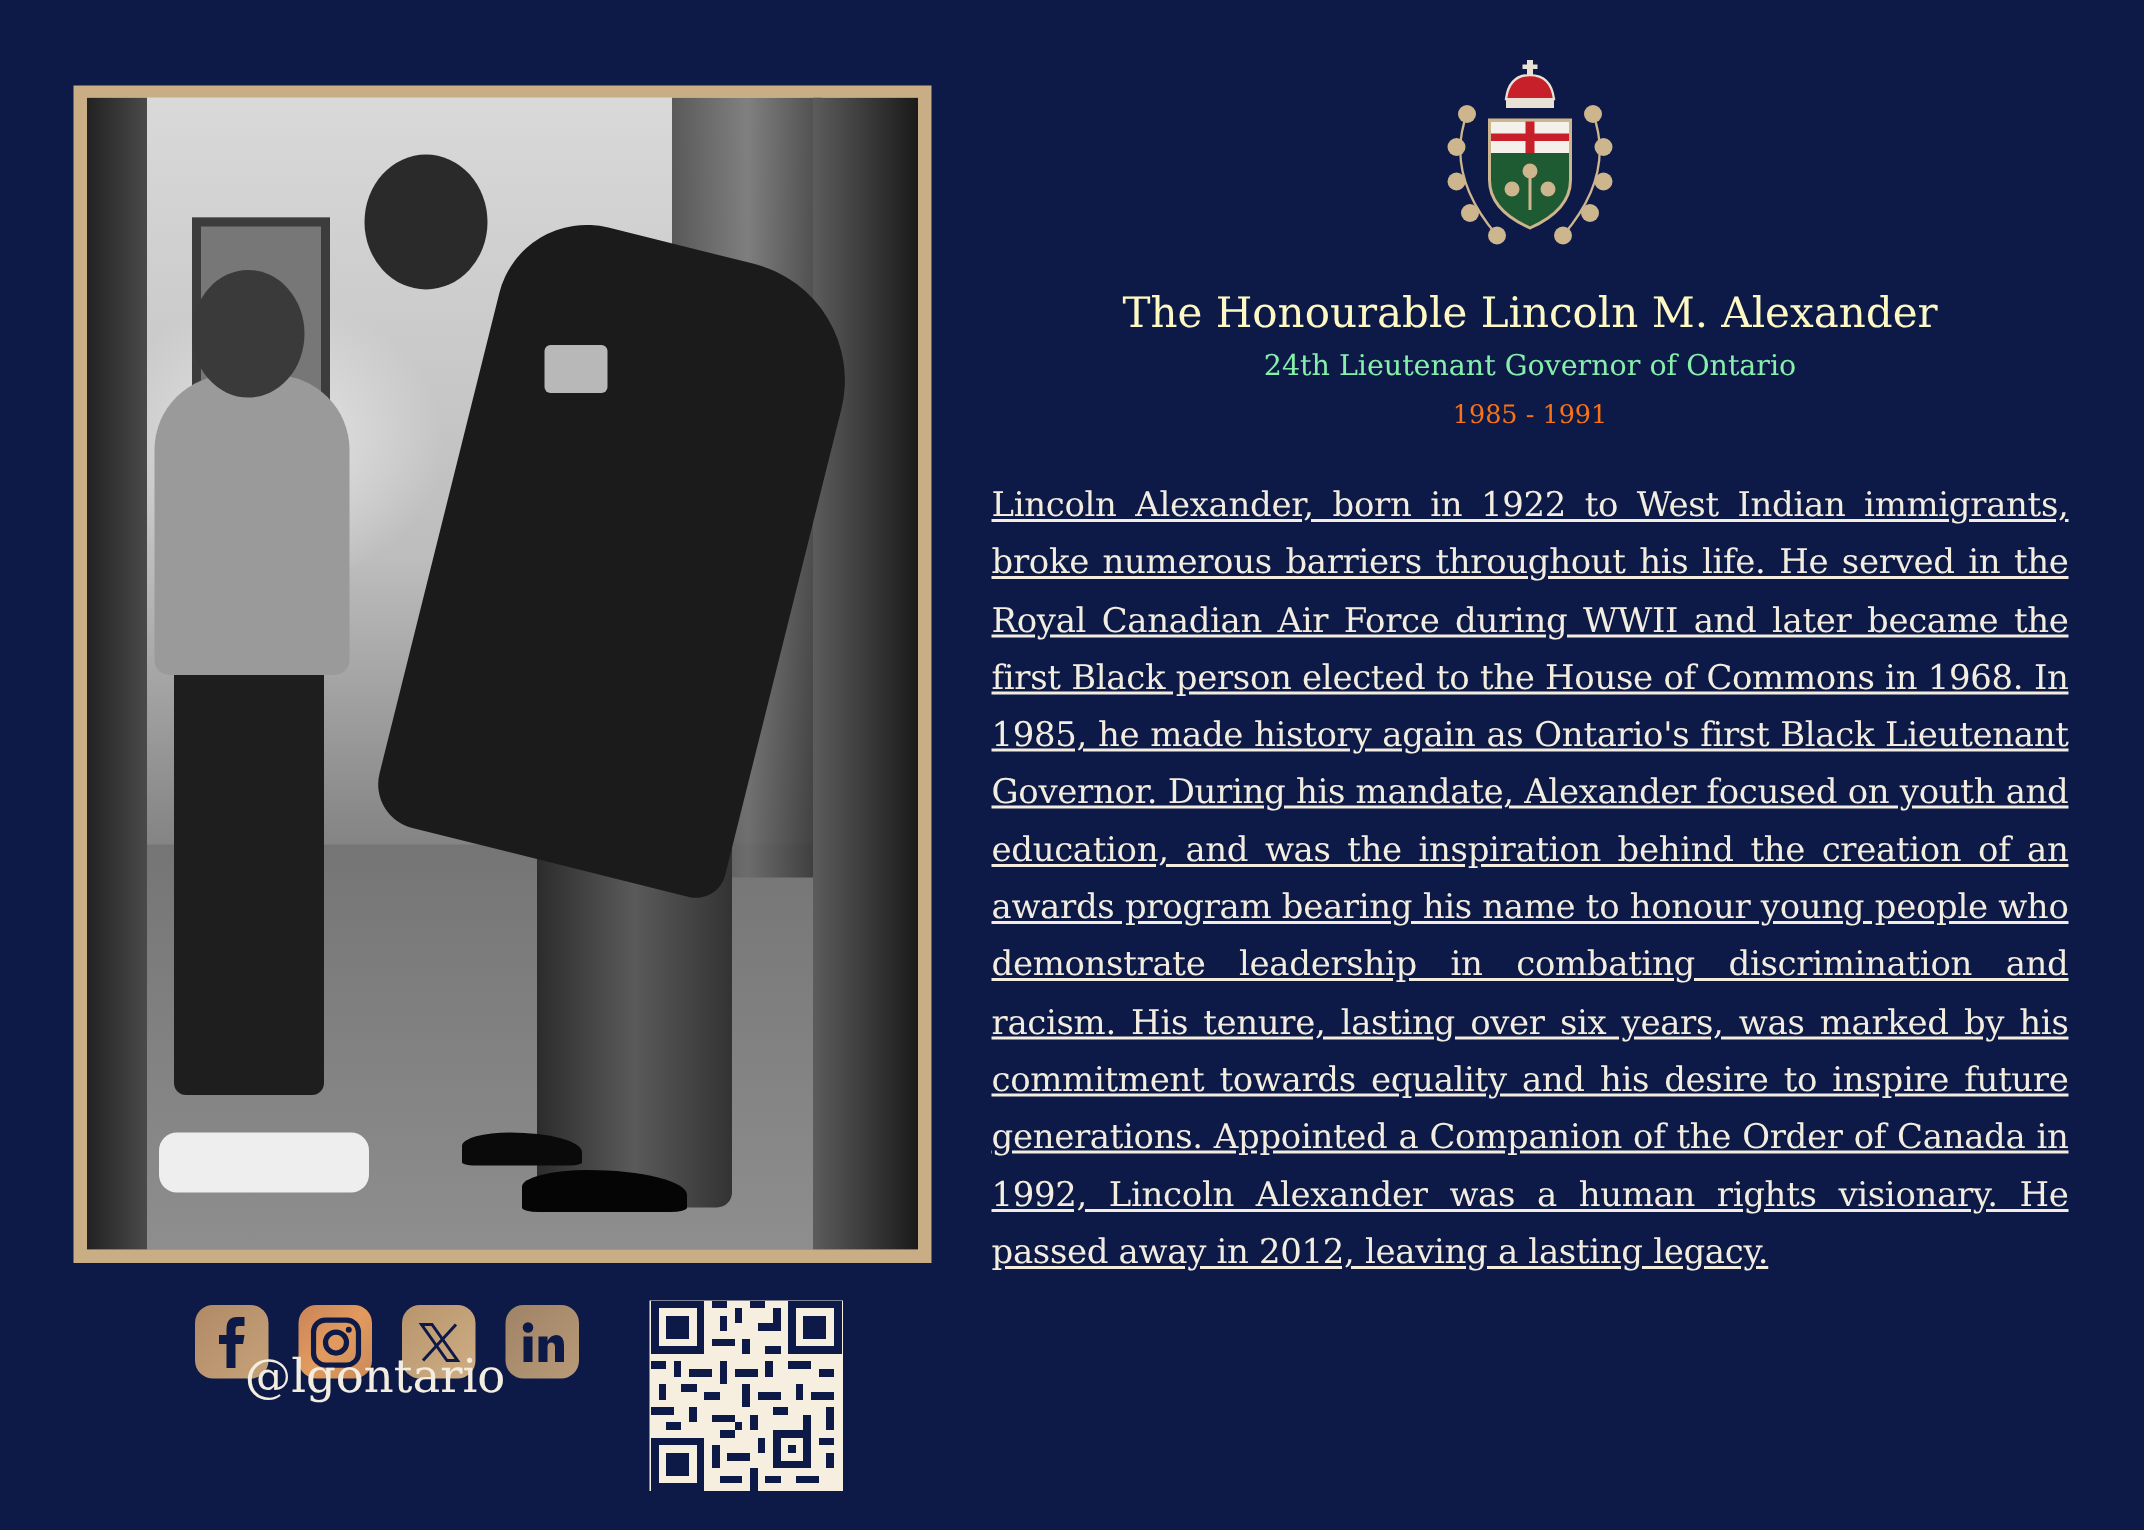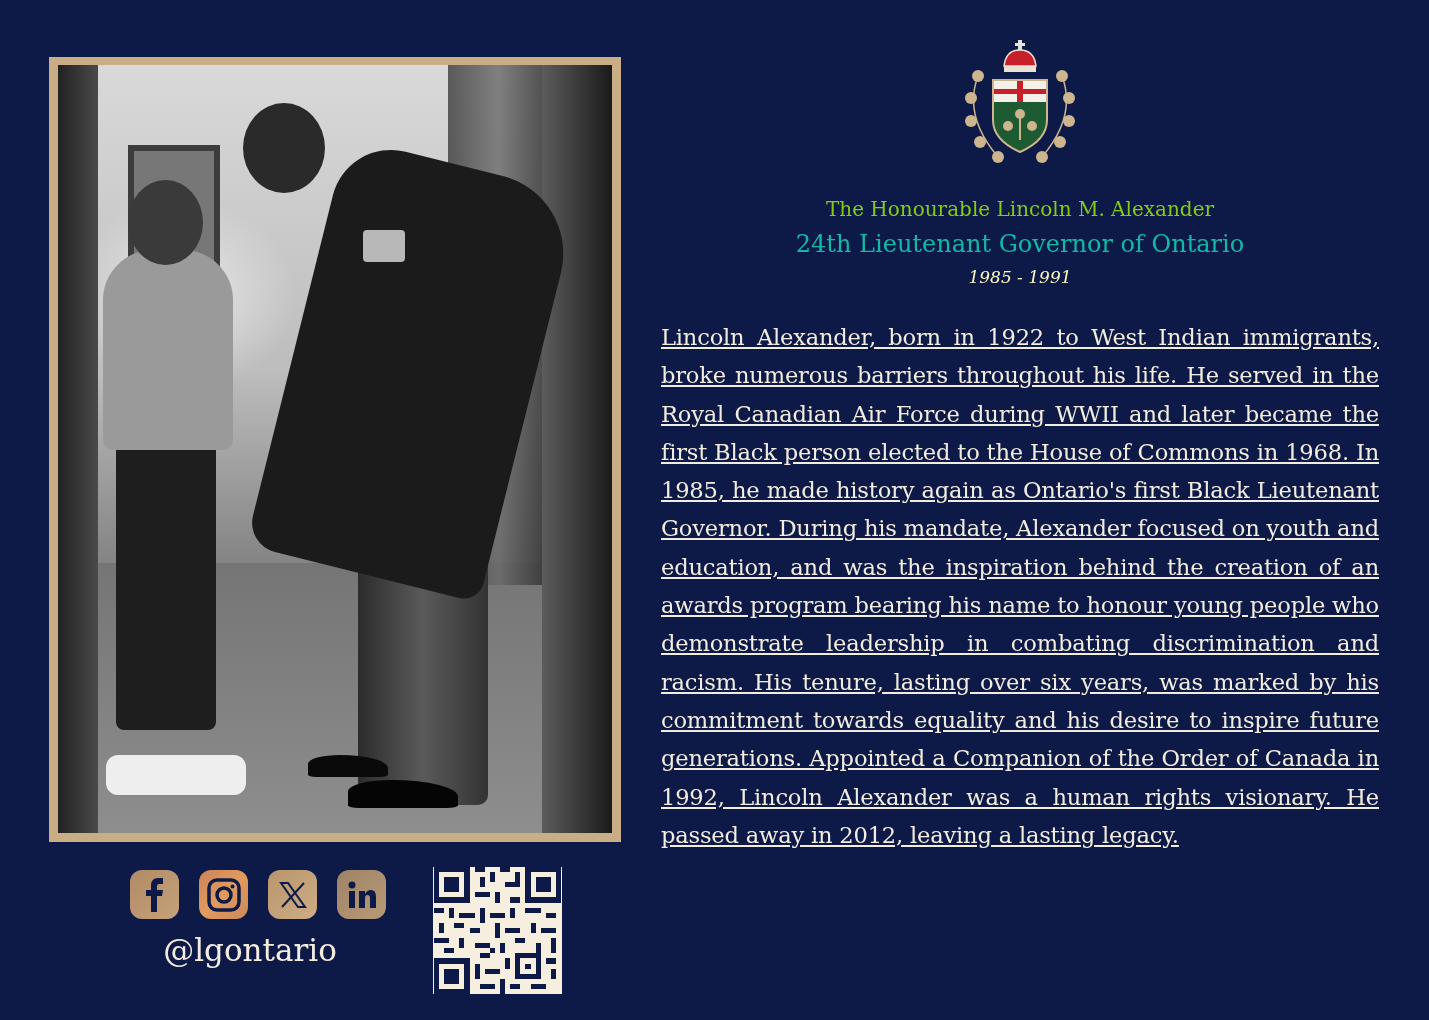--- a/index.html
+++ b/index.html
@@ -32,38 +32,38 @@
   .photo .shoe2 { position:absolute; left:290px; top:715px; width:110px; height:28px; background:#050505; border-radius:40% 60% 10% 10%; }
   .photo .girl-top { position:absolute; left:45px; top:185px; width:130px; height:200px; background:#9a9a9a; border-radius:50px 50px 10px 10px; }
   .photo .girl-head { position:absolute; left:70px; top:115px; width:75px; height:85px; background:#3a3a3a; border-radius:50%; }
   .photo .girl-legs { position:absolute; left:58px; top:375px; width:100px; height:290px; background:#1e1e1e; border-radius:8px; }
   .photo .girl-shoes { position:absolute; left:48px; top:690px; width:140px; height:40px; background:#eeeeee; border-radius:12px; }
   .photo .medals { position:absolute; left:305px; top:165px; width:42px; height:32px; background:#b8b8b8; border-radius:4px; }
 
   .crest { position:absolute; left:958px; top:36px; width:124px; height:130px; }
 
   .title-block { position:absolute; left:660px; top:190px; width:720px; text-align:center; }
-  .title { font-size:20px; line-height:38px; color:#84cc16; }
-  .subtitle { font-size:24px; line-height:30px; margin-top:1px; color:#14b8a6; }
-  .years { font-size:17px; font-style:italic; margin-top:8px; color:#fef9c3; }
+  .title { font-size:28px; line-height:38px; color:#fef9c3; }
+  .subtitle { font-size:19px; line-height:30px; margin-top:1px; color:#86efac; }
+  .years { font-size:17px; margin-top:8px; color:#f97316; }
 
   .bio {
     position:absolute; left:661px; top:318px; width:718px;
     font-size:22.6px; line-height:38.3px; text-align:justify; color:#f3ede0;
     letter-spacing:-0.2px;
     text-decoration:underline;
   }
 
   .socials { position:absolute; left:130px; top:870px; display:flex; gap:20px; }
   .social { width:49px; height:49px; border-radius:12px; display:flex; align-items:center; justify-content:center; }
   .s-fb { background:linear-gradient(135deg,#b08a66,#c6a27a); }
   .s-ig { background:linear-gradient(135deg,#c9855a,#e29a5e,#c98a5a); }
   .s-x  { background:linear-gradient(135deg,#b8956c,#cfae85); }
   .s-in { background:linear-gradient(135deg,#9f8366,#b89a78); }
-  .handle { position:absolute; left:140px; top:932px; width:220px; text-align:center; font-size:31px; color:#f3ede0; }
+  .handle { position:absolute; left:140px; top:900px; width:220px; text-align:center; font-size:31px; color:#f3ede0; }
 
   .qr { position:absolute; left:433px; top:867px; width:129px; height:127px; background:#f6efdf; }
 </style>
 </head>
 <body>
 
 <div class="photo-frame">
   <div class="photo" title="Black and white photo of Lincoln Alexander bending to shake hands with a young girl">
     <div class="floor"></div>
     <div class="wall-dark"></div>

